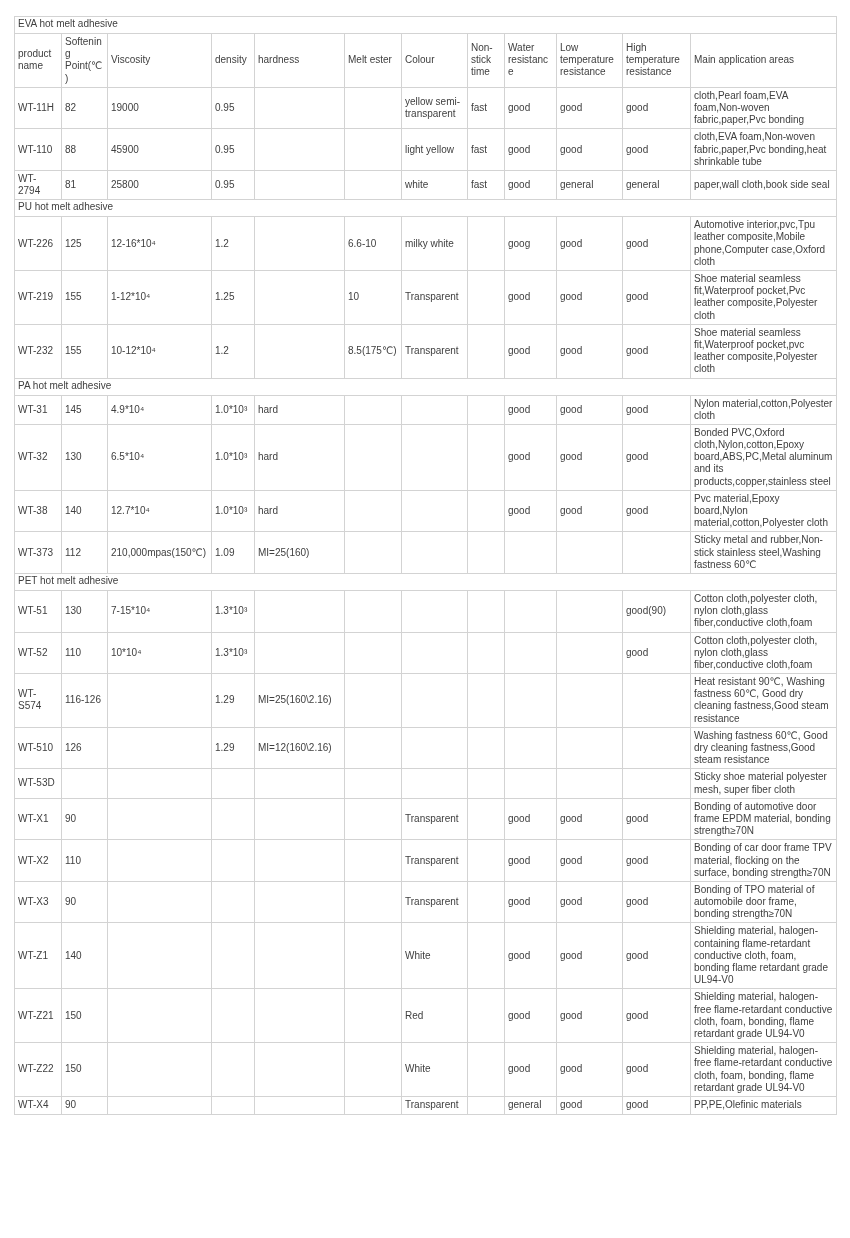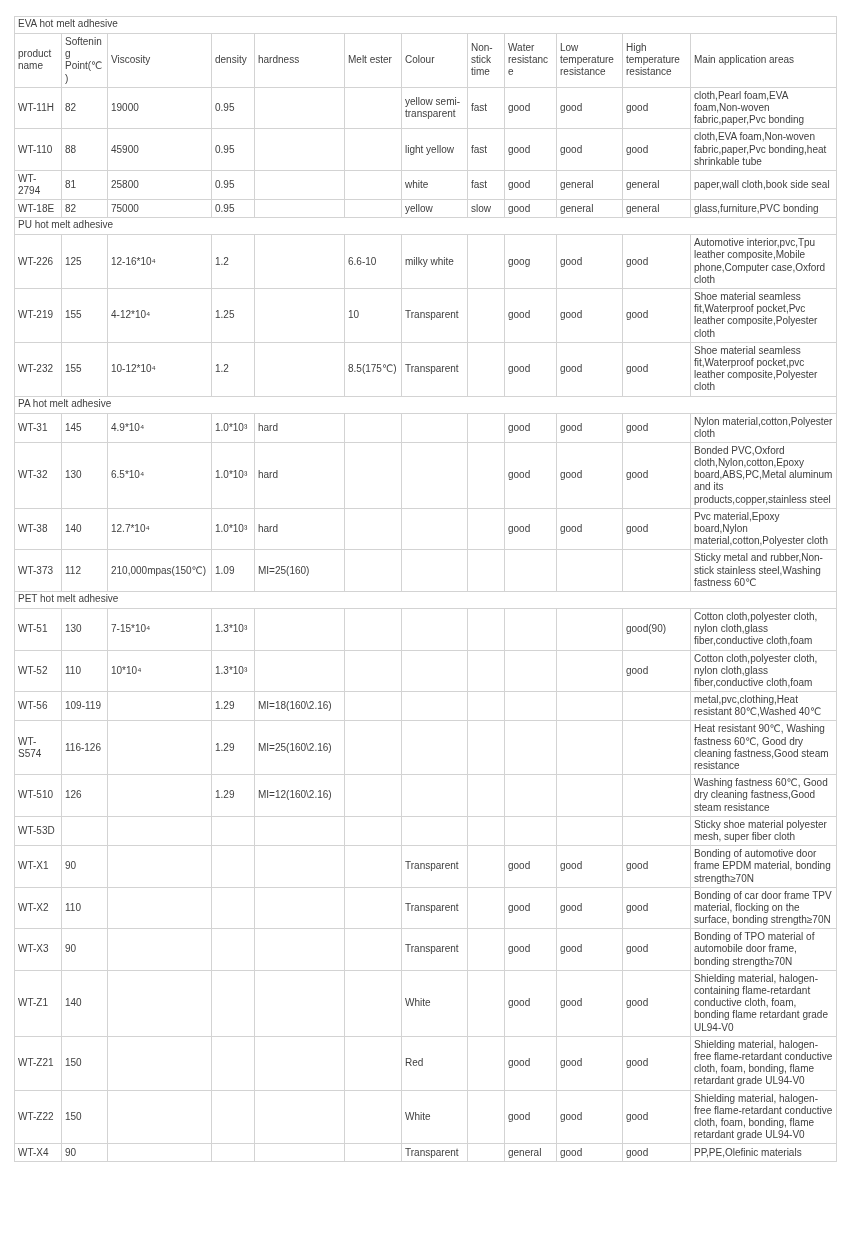--- a/index.html
+++ b/index.html
@@ -117,55 +117,41 @@
           <td>0.95</td>
           <td></td>
           <td></td>
           <td>white</td>
           <td>fast</td>
           <td>good</td>
           <td>general</td>
           <td>general</td>
           <td>paper,wall cloth,book side seal</td>
         </tr>
-        <tr class="data-row">
-          <td>WT-18E</td>
-          <td>82</td>
-          <td>75000</td>
-          <td>0.95</td>
-          <td></td>
-          <td></td>
-          <td>yellow</td>
-          <td>slow</td>
-          <td>good</td>
-          <td>general</td>
-          <td>general</td>
-          <td>glass,furniture,PVC bonding</td>
-        </tr>
         <tr class="section-row">
           <td colspan="12">PU hot melt adhesive</td>
         </tr>
         <tr class="data-row">
           <td>WT-226</td>
           <td>125</td>
           <td>12-16*10⁴</td>
           <td>1.2</td>
           <td></td>
           <td>6.6-10</td>
           <td>milky white</td>
           <td></td>
           <td>goog</td>
           <td>good</td>
           <td>good</td>
           <td>Automotive interior,pvc,Tpu leather composite,Mobile phone,Computer case,Oxford cloth</td>
         </tr>
         <tr class="data-row">
           <td>WT-219</td>
           <td>155</td>
-          <td>4-12*10⁴</td>
+          <td>1-12*10⁴</td>
           <td>1.25</td>
           <td></td>
           <td>10</td>
           <td>Transparent</td>
           <td></td>
           <td>good</td>
           <td>good</td>
           <td>good</td>
           <td>Shoe material seamless fit,Waterproof pocket,Pvc leather composite,Polyester cloth</td>
         </tr>
@@ -267,34 +253,20 @@
           <td></td>
           <td></td>
           <td></td>
           <td></td>
           <td></td>
           <td></td>
           <td>good</td>
           <td>Cotton cloth,polyester cloth, nylon cloth,glass fiber,conductive cloth,foam</td>
         </tr>
         <tr class="data-row">
-          <td>WT-56</td>
-          <td>109-119</td>
-          <td></td>
-          <td>1.29</td>
-          <td>MI=18(160\2.16)</td>
-          <td></td>
-          <td></td>
-          <td></td>
-          <td></td>
-          <td></td>
-          <td></td>
-          <td>metal,pvc,clothing,Heat resistant 80℃,Washed 40℃</td>
-        </tr>
-        <tr class="data-row">
           <td>WT-S574</td>
           <td>116-126</td>
           <td></td>
           <td>1.29</td>
           <td>MI=25(160\2.16)</td>
           <td></td>
           <td></td>
           <td></td>
           <td></td>
           <td></td>

